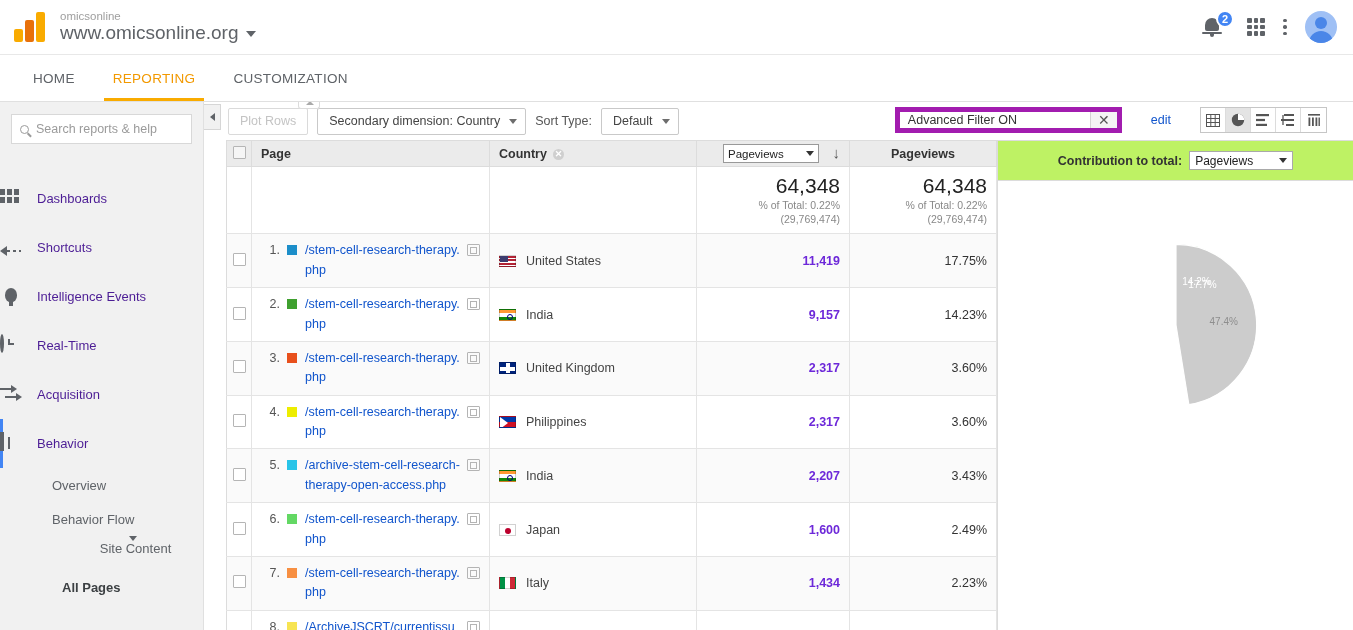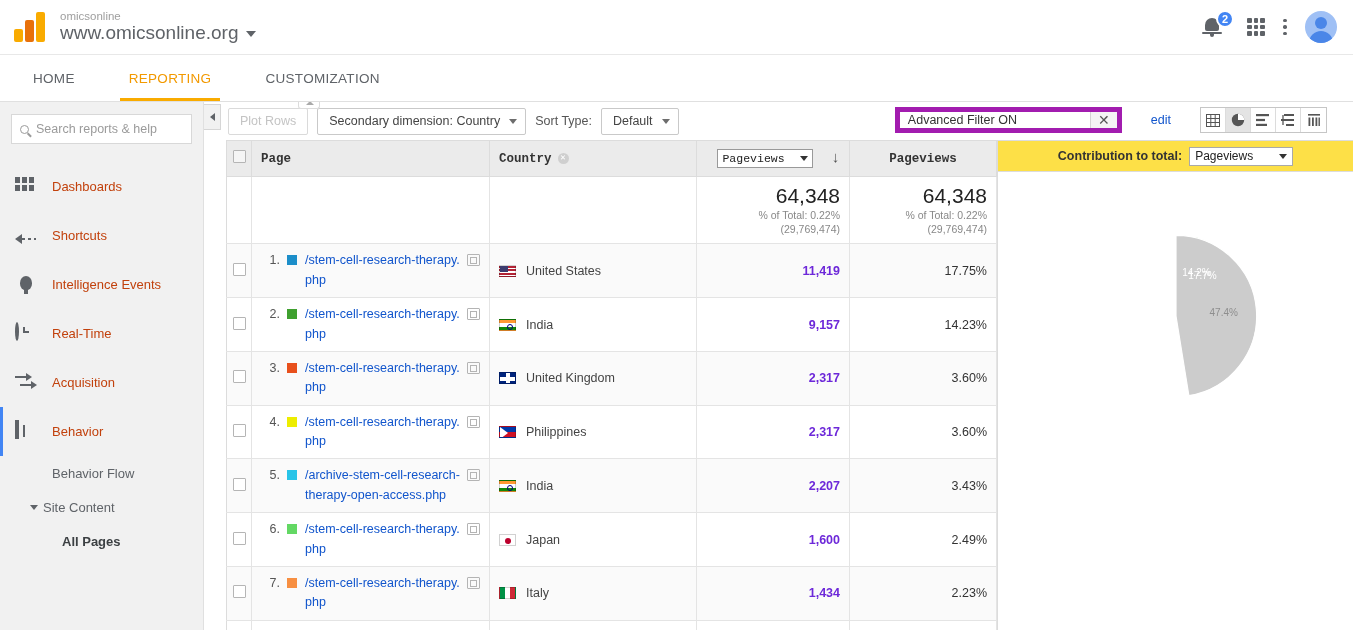--- a/index.html
+++ b/index.html
@@ -78,21 +78,20 @@
     background: #9fc0f5; position: relative; overflow: hidden;
   }
   .avatar:before { content:''; position:absolute; left:10px; top:6px; width:12px; height:12px; border-radius:50%; background:#4a86e8; }
   .avatar:after  { content:''; position:absolute; left:4px; top:20px; width:24px; height:16px; border-radius:12px 12px 0 0; background:#4a86e8; }
 
   
   .navtabs {
     height: 47px; display: flex; align-items: stretch;
     border-bottom: 1px solid #e0e0e0; background: #fff;
     padding-left: 14px;
-    gap: 16px;
   }
   .navtab {
     display: flex; align-items: center; padding: 0 19px;
     font-size: 13.5px; color: #5f6368; letter-spacing: .3px;
     cursor: pointer; position: relative; text-decoration: none;
   }
   .navtab.active { color: #f29900; }
   .navtab.active:after {
     content:''; position:absolute; left:10px; right:10px; bottom:0; height:3px; background:#f9ab00;
   }
@@ -100,34 +99,34 @@
   
   .body-wrap { display: flex; height: calc(630px - 55px - 47px); }
 
   
   .sidebar {
     width: 204px; flex: none; background: #f1f1f1;
     border-right: 1px solid #e0e0e0;
     padding-top: 12px; overflow: hidden; position: relative;
   }
   .search-box {
-    margin: 0 11px 18px 11px; height: 30px;
+    margin: 0 11px 30px 11px; height: 30px;
     background: #fff; border: 1px solid #d8d8d8;
     display: flex; align-items: center; padding: 0 8px;
   }
   .mag {
     width: 9px; height: 9px; border: 1.6px solid #9b9b9b; border-radius: 50%;
     position: relative; flex: none; margin-right: 7px;
   }
   .mag:after { content:''; position:absolute; right:-4px; bottom:-3px; width:5px; height:1.6px; background:#9b9b9b; transform: rotate(45deg); }
   .search-ph { color: #9b9b9b; font-size: 12.5px; }
 
   .nav-item {
     display: flex; align-items: center; height: 49px;
-    padding-left: 15px; color: #c2410c; font-size: 13px; cursor: pointer;
+    color: #4c1d95; font-size: 13px; cursor: pointer;
     position: relative;
   }
   .nav-item.active { }
   .nav-item.active:before {
     content:''; position:absolute; left:0; top:0; bottom:0; width:3px; background:#4285f4;
   }
   .nav-ico { width: 23px; height: 20px; flex: none; margin-right: 14px; position: relative; }
   .nav-label { white-space: nowrap; }
 
   
@@ -147,21 +146,21 @@
   .ic-acq i { position:absolute; left:16px; top:8px; width:0;height:0;border-top:4.5px solid transparent;border-bottom:4.5px solid transparent;border-left:6px solid #5f6368; }
   .ic-beh { width:19px; height:17px; border:2.2px solid #5f6368; position:relative; }
   .ic-beh:before { content:''; position:absolute; left:0; top:3.5px; width:100%; height:2.2px; background:#5f6368; }
   .ic-beh:after { content:''; position:absolute; left:5.5px; top:3.5px; width:2.2px; bottom:0; background:#5f6368; }
 
   .sub-item {
     padding-left: 52px; height: 34px; display: flex; align-items: center;
     font-size: 13px; color: #5f6368; cursor: pointer;
   }
   .sub-item.bold { font-weight: bold; color: #3c4043; padding-left: 62px; }
-  .sub-item.group { padding-left: 30px; }
+  .sub-item.group { padding-left: 68px; flex-direction: column; }
   .tri {
     display:inline-block; width:0;height:0;
     border-left:4.5px solid transparent;border-right:4.5px solid transparent;border-top:5px solid #5f6368;
     margin-right: 5px;
   }
 
   
   .collapse-handle {
     position: absolute; left: 0px; top: 2px;
     width: 17px; height: 26px;
@@ -215,22 +214,22 @@
     border-right: 1px solid #dcdcdc; cursor:pointer; background:#fff;
   }
   .vi:last-child { border-right: none; }
   .vi.active { background: #e4e4e4; }
 
   
   .table-zone { display: flex; }
   .tbl { border-collapse: collapse; width: 770px; table-layout: fixed; }
   .tbl th {
     background: #ebebeb; border: 1px solid #dcdcdc; border-left: none;
-    height: 36px; font-size: 12.5px; color: #333; text-align: left;
-    padding: 0 9px; font-weight: bold; vertical-align: middle; font-family: Liberation Mono, monospace;
+    height: 26px; font-size: 12.5px; color: #333; text-align: left;
+    padding: 0 9px; font-weight: bold; vertical-align: middle;
   }
   .tbl td {
     border: 1px solid #e4e4e4; border-left: none;
     font-size: 12.5px; padding: 7px 9px; vertical-align: middle;
     background: #fff;
   }
   .tbl tr:nth-child(even) td { background: #fafafa; }
   .col-cb { width: 25px; }
   .col-page { width: 238px; }
   .col-country { width: 207px; }
@@ -275,21 +274,21 @@
   .f-gb i { position:absolute; left:7px; top:4.5px; width:2px; height:100%; background:#cf142b; box-shadow: -7px 0 0 -0.3px transparent; }
   .f-ph { background: linear-gradient(to bottom,#0038a8 50%,#ce1126 50%); }
   .f-ph:after { content:''; position:absolute; left:0;top:0;border-top:6px solid transparent;border-bottom:6px solid transparent;border-left:8px solid #fff; }
   .f-jp { background:#fff; }
   .f-jp:after { content:''; position:absolute; left:5px;top:3px;width:6px;height:6px;border-radius:50%;background:#bc002d; }
   .f-it { background: linear-gradient(to right,#009246 33%,#fff 33% 66%,#ce2b37 66%); }
 
   
   .pie-panel { flex: 1; border-left: 1px solid #dcdcdc; position: relative; background:#fff; }
   .pie-head {
-    height: 32px; background: #fde047; border-bottom: 1px solid #dcdcdc; border-top: 1px solid #dcdcdc;
+    height: 41px; background: #bef264; border-bottom: 1px solid #dcdcdc; border-top: 1px solid #dcdcdc;
     display: flex; align-items: center; justify-content: center; gap: 7px;
     font-size: 12.5px; color: #333; font-weight: bold;
   }
   .pie-sel {
     height: 19px; border: 1px solid #a9a9a9; background: #fff;
     display: flex; align-items: center; gap: 26px; padding: 0 5px;
     font-size: 12px; font-weight: normal; color: #222; cursor: pointer;
   }
   .pie-sel i { width:0;height:0;border-left:4px solid transparent;border-right:4px solid transparent;border-top:5px solid #333; }
   .pie-body { display:flex; align-items:center; justify-content:center; padding-top: 20px; }
@@ -407,20 +406,21 @@
           <i></i>
         </span>
       <span class="nav-label">Acquisition</span>
     </div>
 
     <div class="nav-item active">
       <span class="nav-ico"><span class="ic-beh"></span></span>
       <span class="nav-label">Behavior</span>
     </div>
 
+    <div class="sub-item">Overview</div>
     <div class="sub-item">Behavior Flow</div>
     <div class="sub-item group">
       <span class="tri"></span>
       <span>Site Content</span>
     </div>
     <div class="sub-item bold">All Pages</div>
 
   </div>
 
   <div class="content">

